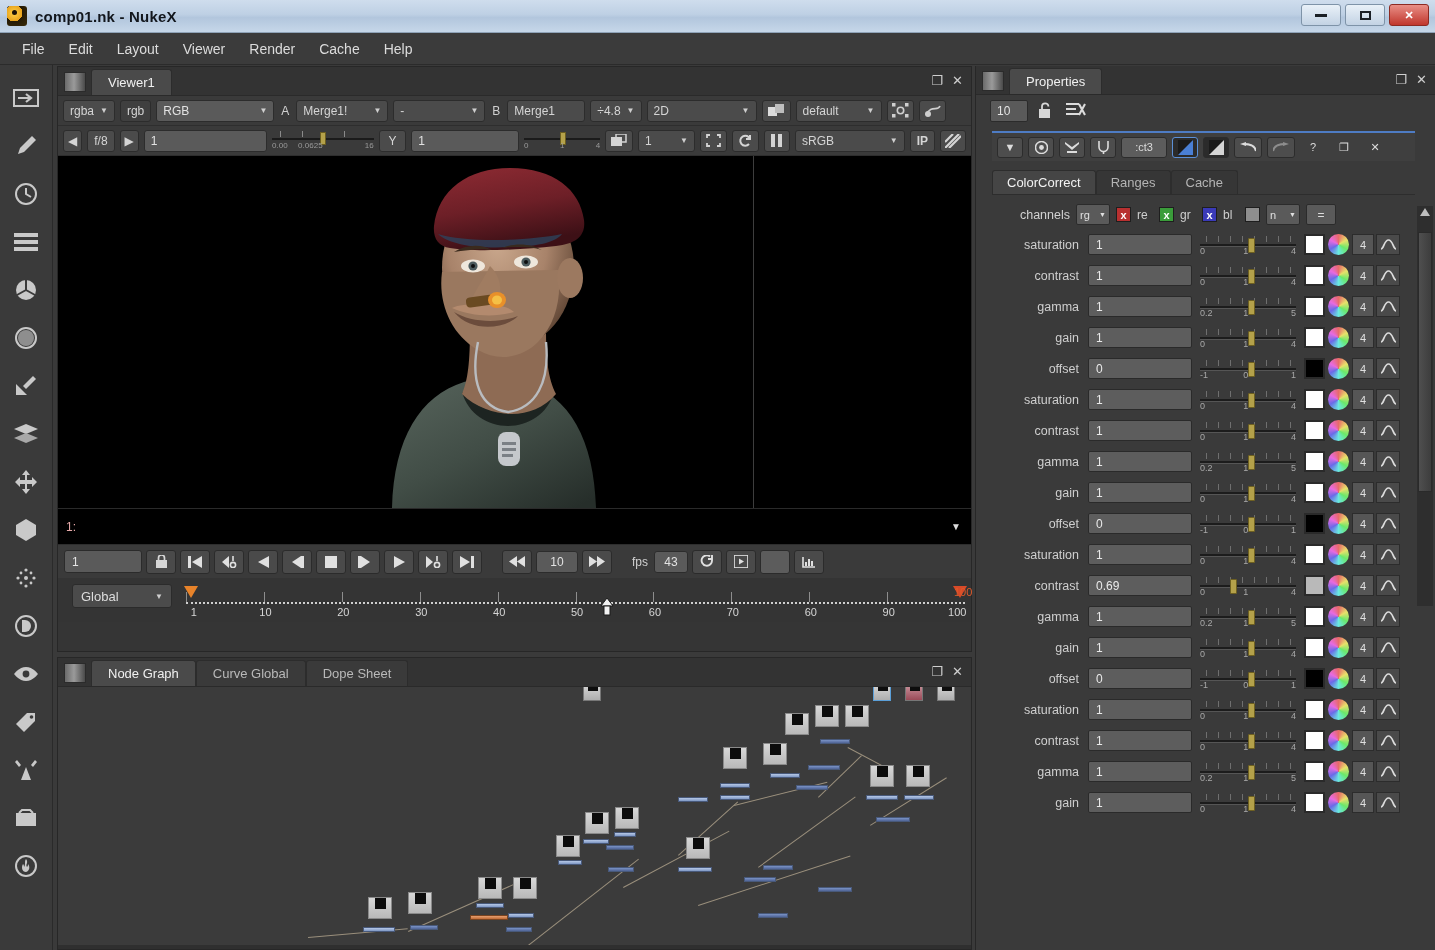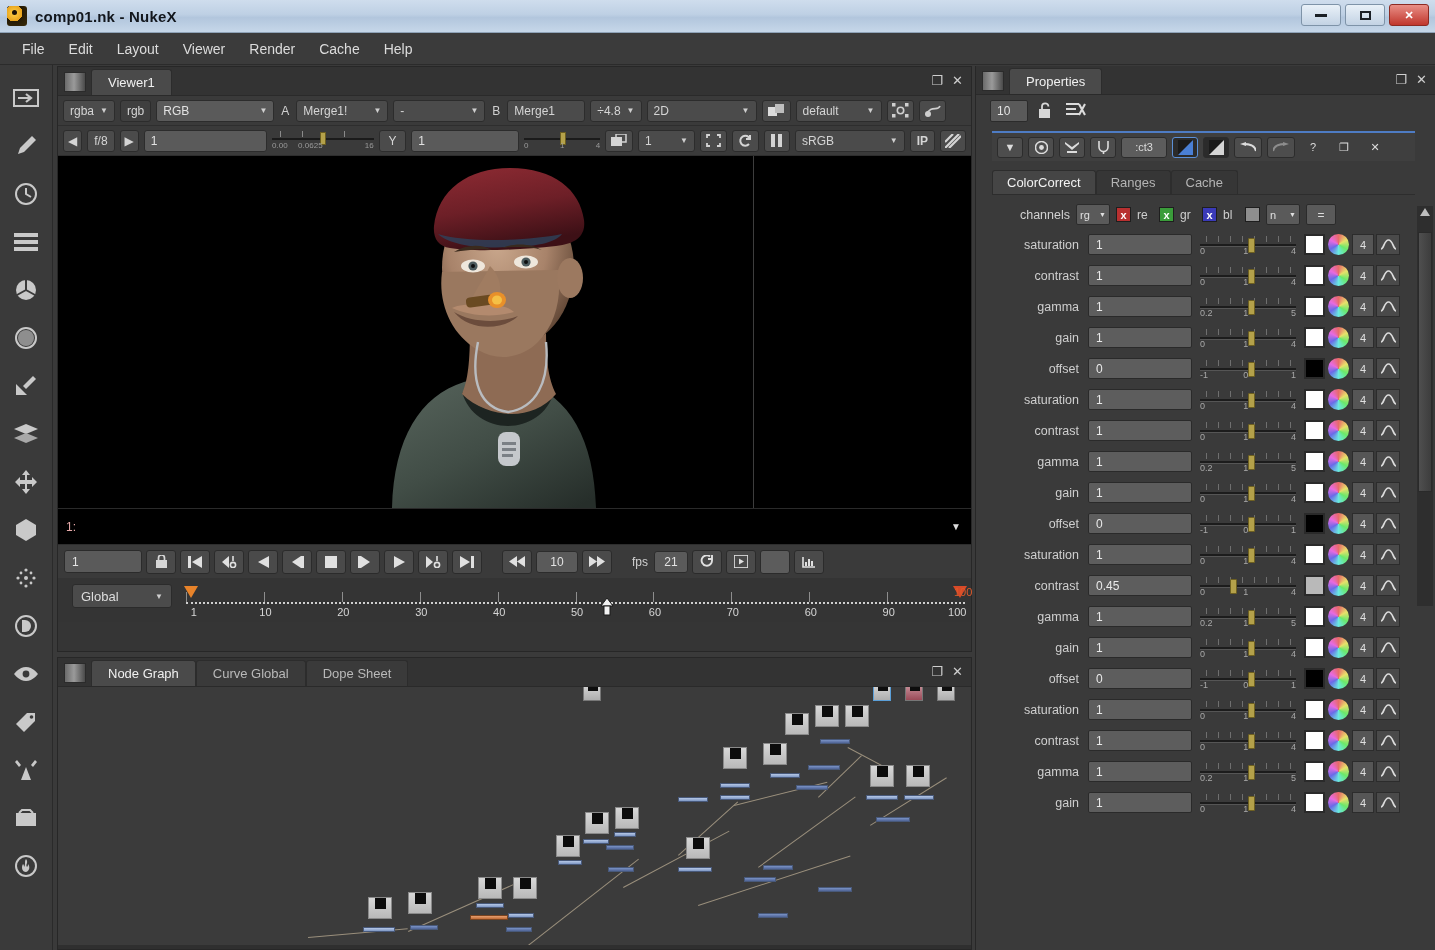--- a/index.html
+++ b/index.html
@@ -659,21 +659,21 @@
             <path d="M8 0v11L0 5.5zM16 0v11L8 5.5z" fill="#e0e0e0"></path>
           </svg>
         </div>
       <div class="ctl input" style="width:42px;justify-content:center">10</div>
       <div class="pbtn">
           <svg width="16" height="11" viewBox="0 0 16 11">
             <path d="M0 0v11l8-5.5zM8 0v11l8-5.5z" fill="#e0e0e0"></path>
           </svg>
         </div>
       <div class="lbl" style="margin-left:14px">fps</div>
-      <div class="ctl input" style="width:34px;justify-content:center">21</div>
+      <div class="ctl input" style="width:34px;justify-content:center">43</div>
       <div class="pbtn">
           <svg width="14" height="13" viewBox="0 0 14 13">
             <path d="M12 5a5.2 5.2 0 11-2-3.6" stroke="#e0e0e0" stroke-width="1.9" fill="none"></path>
             <path d="M12 0v4H8" stroke="#e0e0e0" stroke-width="1.9" fill="none"></path>
           </svg>
         </div>
       <div class="pbtn">
           <svg width="14" height="13" viewBox="0 0 14 13">
             <rect x="0" y="0" width="14" height="13" fill="none" stroke="#e0e0e0" stroke-width="1.7"></rect>
             <path d="M5 3.5v6l5-3z" fill="#e0e0e0"></path>
@@ -1210,21 +1210,21 @@
           <div class="wheel"></div>
           <div class="fourbtn">4</div>
           <div class="curvebtn">
             <svg width="17" height="13" viewBox="0 0 17 13">
               <path d="M1 11C4 11 4 2 8.5 2s4.5 9 7.5 9" stroke="#dcdcdc" stroke-width="1.7" fill="none"></path>
             </svg>
           </div>
         </div>
         <div class="krow">
           <div class="kname">contrast</div>
-          <div class="kfield">0.45</div>
+          <div class="kfield">0.69</div>
           <div class="kslider">
             <div class="bar"></div>
             <div class="tk" style="left:6px"></div>
             <div class="tk" style="left:18px"></div>
             <div class="tk" style="left:30px"></div>
             <div class="tk" style="left:42px"></div>
             <div class="tk" style="left:54px"></div>
             <div class="tk" style="left:66px"></div>
             <div class="tk" style="left:78px"></div>
             <div class="tk" style="left:90px"></div>

